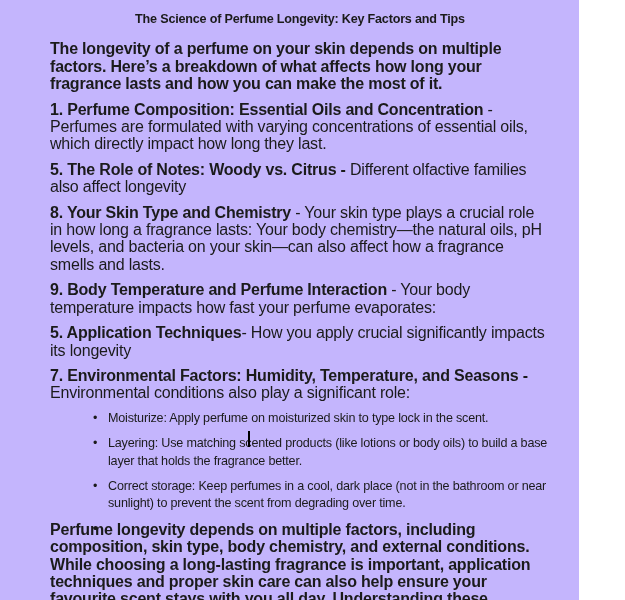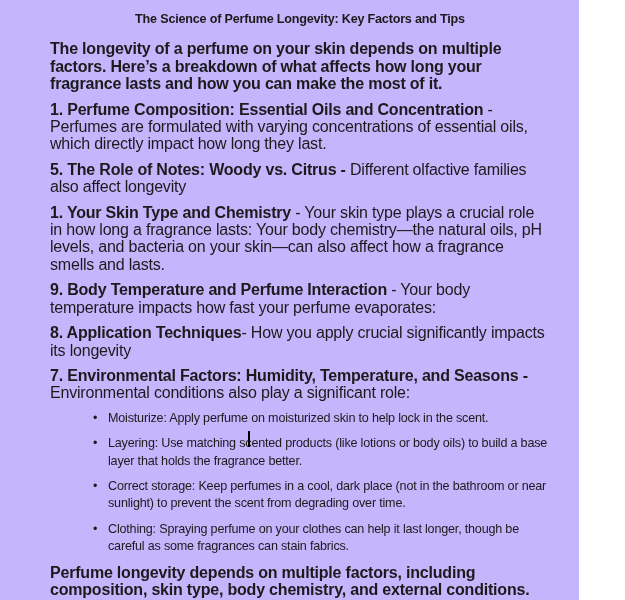--- a/index.html
+++ b/index.html
@@ -70,27 +70,27 @@
 </head>
 <body>
 
 <div class="doc">
   <h1 class="doc-title">The Science of Perfume Longevity: Key Factors and Tips</h1>
 
   <div id="blocks-host">
       <p class="para"><span class="run bold">The longevity of a perfume on your skin depends on multiple factors. Here’s a breakdown of what affects how long your fragrance lasts and how you can make the most of it.</span></p>
       <p class="para"><span class="run bold">1. Perfume Composition: Essential Oils and Concentration</span><span class="run"> - Perfumes are formulated with varying concentrations of essential oils, which directly impact how long they last.</span></p>
       <p class="para"><span class="run bold">5. The Role of Notes: Woody vs. Citrus -</span><span class="run"> Different olfactive families also affect longevity</span></p>
-      <p class="para"><span class="run bold">1. Your Skin Type and Chemistry</span><span class="run"> - Your skin type plays a crucial role in how long a fragrance lasts: Your body chemistry—the natural oils, pH levels, and bacteria on your skin—can also affect how a fragrance smells and lasts.</span></p>
+      <p class="para"><span class="run bold">8. Your Skin Type and Chemistry</span><span class="run"> - Your skin type plays a crucial role in how long a fragrance lasts: Your body chemistry—the natural oils, pH levels, and bacteria on your skin—can also affect how a fragrance smells and lasts.</span></p>
       <p class="para"><span class="run bold">9. Body Temperature and Perfume Interaction</span><span class="run"> - Your body temperature impacts how fast your perfume evaporates:</span></p>
-      <p class="para"><span class="run bold">8. Application Techniques</span><span class="run">- How you apply crucial significantly impacts its longevity</span></p>
+      <p class="para"><span class="run bold">5. Application Techniques</span><span class="run">- How you apply crucial significantly impacts its longevity</span></p>
       <p class="para"><span class="run bold">7. Environmental Factors: Humidity, Temperature, and Seasons -</span><span class="run"> Environmental conditions also play a significant role:</span></p>
       <ul class="bullets">
-        <li><span class="bullet-marker">•</span><span>Moisturize: Apply perfume on moisturized skin to help lock in the scent.</span></li>
+        <li><span class="bullet-marker">•</span><span>Moisturize: Apply perfume on moisturized skin to type lock in the scent.</span></li>
         <li><span class="bullet-marker">•</span><span>Layering: Use matching scented products (like lotions or body oils) to build a base layer that holds the fragrance better.</span></li>
         <li><span class="bullet-marker">•</span><span>Correct storage: Keep perfumes in a cool, dark place (not in the bathroom or near sunlight) to prevent the scent from degrading over time.</span></li>
-        <li><span class="bullet-marker">•</span><span>Clothing: Spraying perfume on your clothes can help it last longer, though be careful as some fragrances can stain fabrics.</span></li>
+        <li><span class="bullet-marker">•</span></li>
       </ul>
       <p class="para"><span class="run bold">Perfume longevity depends on multiple factors, including composition, skin type, body chemistry, and external conditions. While choosing a long-lasting fragrance is important, application techniques and proper skin care can also help ensure your favourite scent stays with you all day. Understanding these variables will allow you to enjoy your perfumes to the fullest, whether you prefer a fleeting floral or a lingering woody scent.</span></p>
     </div>
 
   <div class="caret"></div>
 </div>
 
 </body></html>

